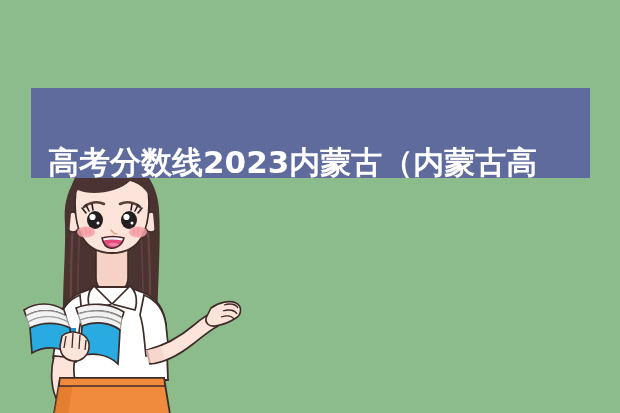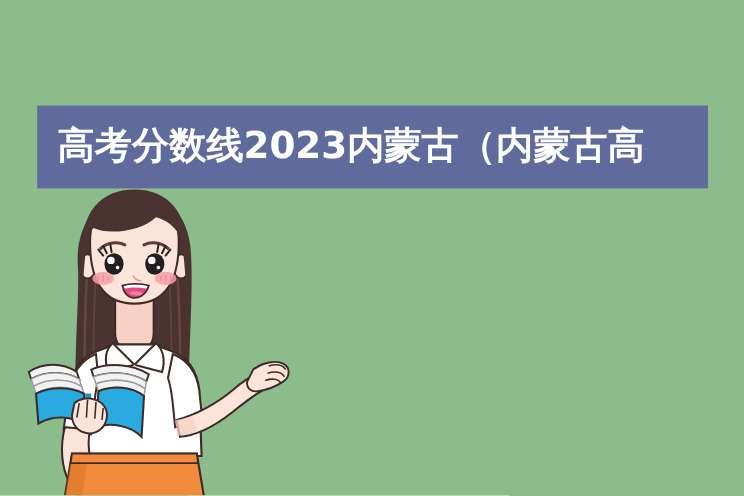--- a/index.html
+++ b/index.html
@@ -18,26 +18,26 @@
     height: 413px;
     background: #8CBC8B;
     overflow: hidden;
   }
   
   #title-banner {
     position: absolute;
     left: 31px;
     top: 88px;
     width: 559px;
-    height: 69px;
+    height: 90px;
     background: #5F6B9D;
     overflow: hidden;
     white-space: nowrap;
     display: flex;
-    align-items: center;
+    align-items: flex-end;
     z-index: 5;
   }
   #title-text {
     color: #FFFFFF;
     font-family: "DejaVu Sans", "Liberation Sans", sans-serif;
     font-size: 31px;
     font-weight: bold;
     letter-spacing: 0px;
     padding-left: 17px;
     line-height: 1;

